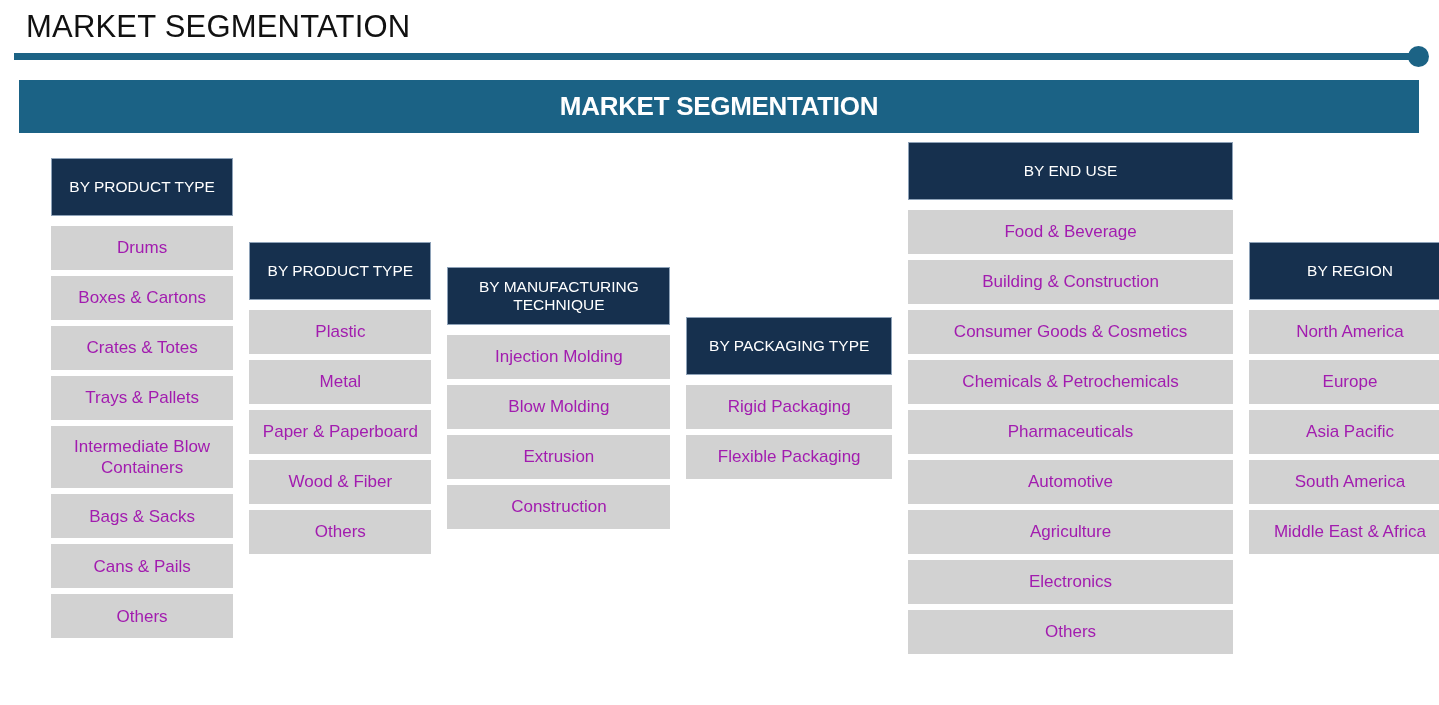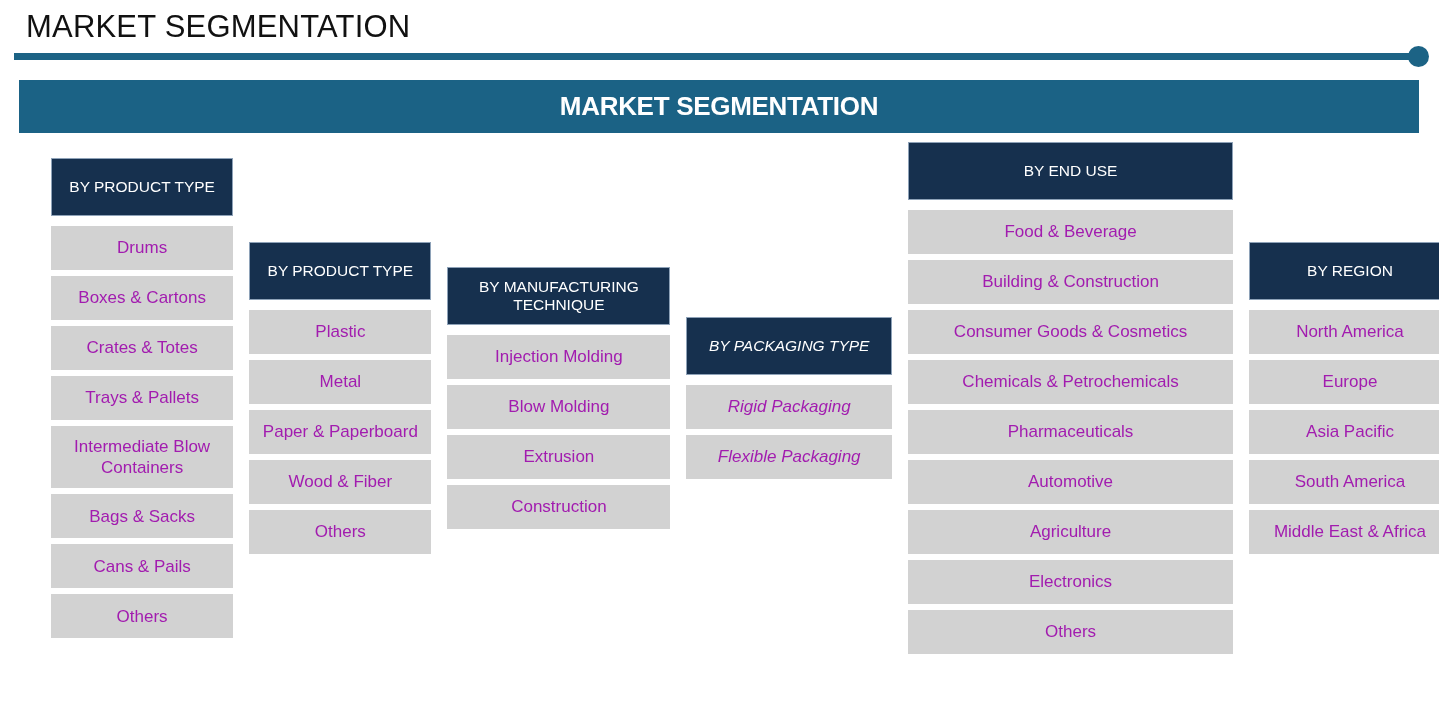--- a/index.html
+++ b/index.html
@@ -76,21 +76,21 @@
     display: flex;
     gap: 16px;
     align-items: center;
     margin-left: 32px;
   }
   .column { display: flex; flex-direction: column; }
 
   .col-w-0 { width: 193px; }
   .col-w-1 { width: 193px; }
   .col-w-2 { width: 236px; }
-  .col-w-3 { width: 218px; font-style: italic; }
+  .col-w-3 { width: 218px; }
   .col-w-4 { width: 344px; }
   .col-w-5 { width: 214px; }
 
   .col-header {
     background: #16304e;
     border: 1px solid #8ea2b8;
     color: #ffffff;
     font-size: 15.5px;
     font-weight: 400;
     text-align: center;

